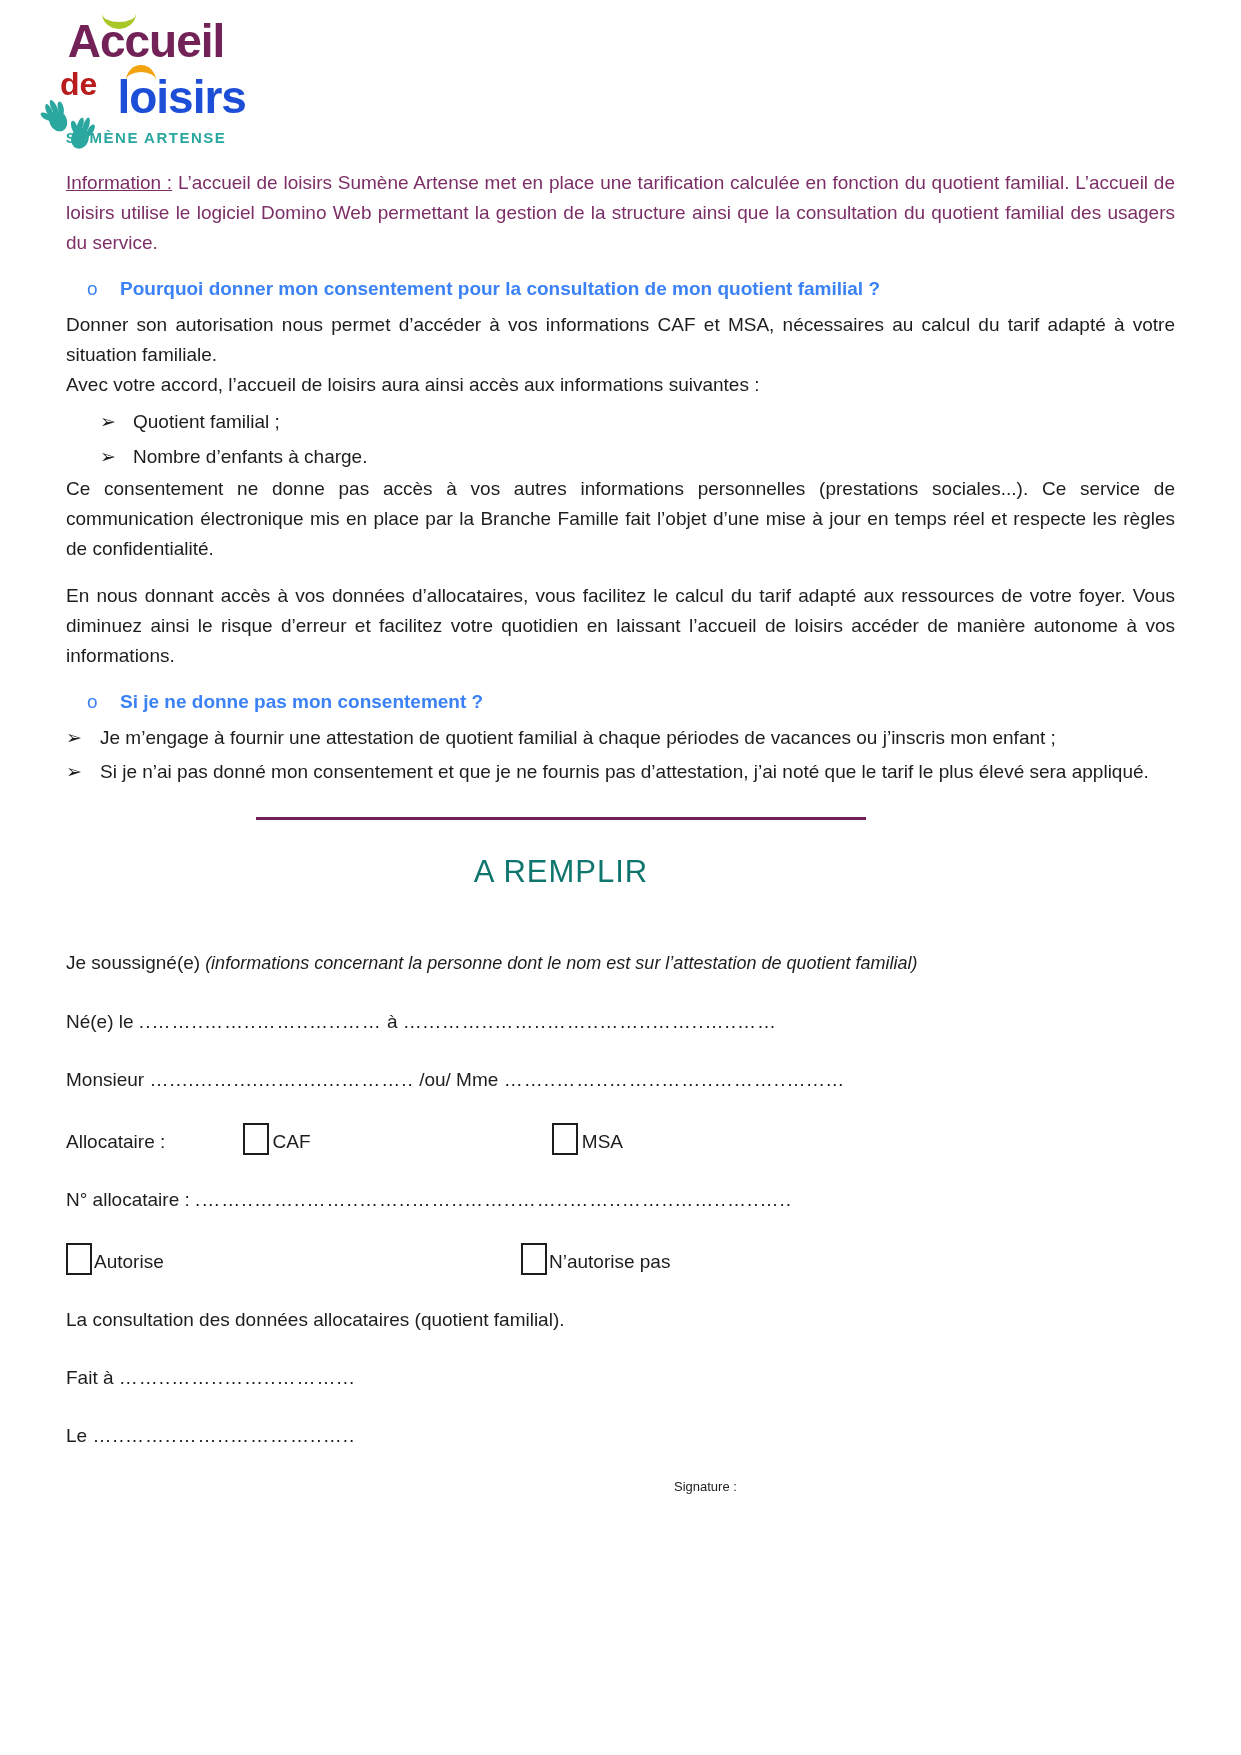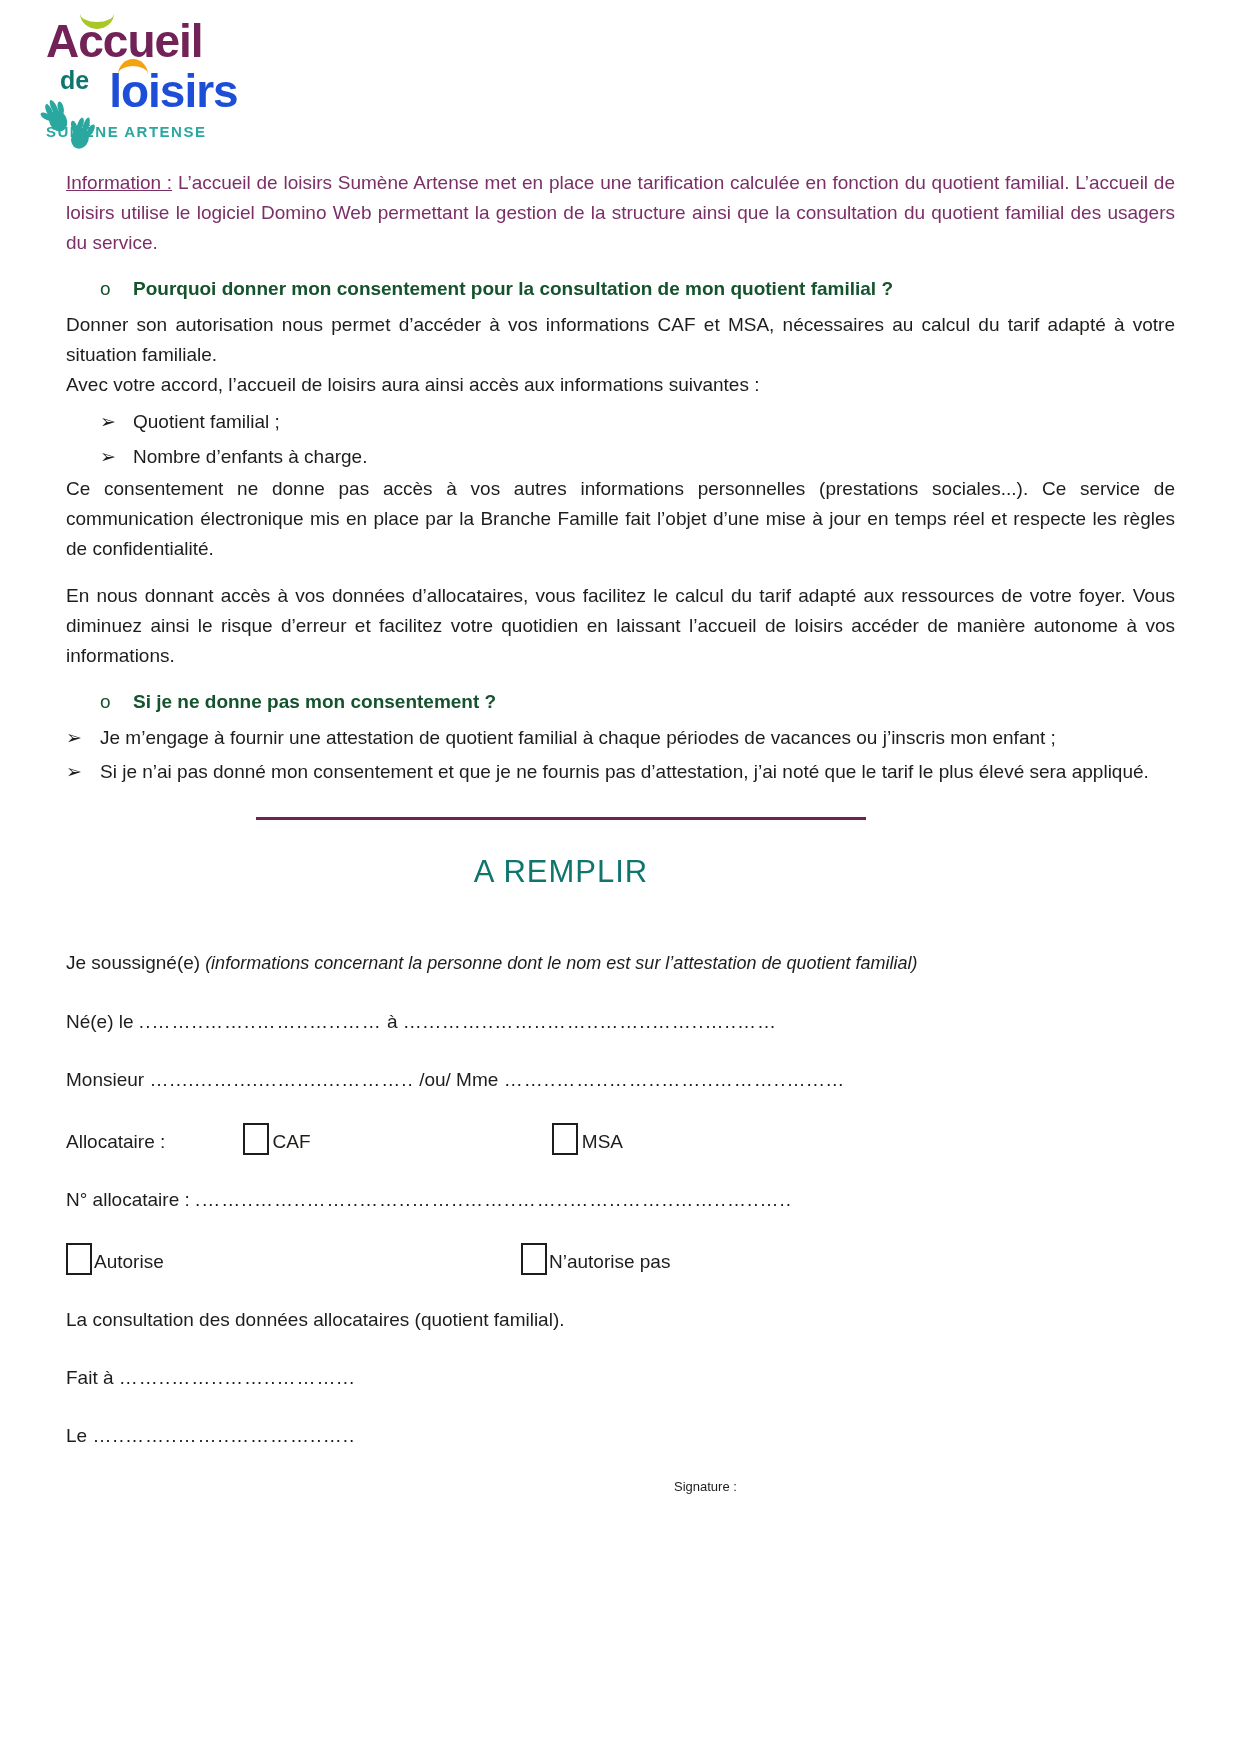--- a/index.html
+++ b/index.html
@@ -6,44 +6,44 @@
   .page{
     position:relative;
     width:1241px;height:1755px;
     background:#ffffff;
     font-family:"Liberation Sans",sans-serif;
     color:#1d1d1b;
     overflow:hidden;
   }
   
   .header{position:relative;height:168px;}
-  .logo{position:absolute;left:46px;top:18px;width:200px;text-align:left;line-height:1;}
+  .logo{position:absolute;left:46px;top:18px;width:200px;text-align:center;line-height:1;}
   .logo-word1{font-size:46px;font-weight:bold;color:#722257;letter-spacing:-1px;position:relative;display:inline-block;}
   .logo-breve-green{position:absolute;left:34px;top:-8px;width:34px;height:12px;border-bottom:7px solid #a9c727;border-radius:0 0 60% 60%/0 0 100% 100%;}
   .logo-line2{margin-top:4px;white-space:nowrap;position:relative;padding-left:14px;}
-  .logo-word2{font-size:25px;font-weight:bold;color:#0f766e;vertical-align:18px;margin-right:20px;}
+  .logo-word2{font-size:32px;font-weight:bold;color:#b91c1c;vertical-align:18px;margin-right:20px;}
   .logo-word3{font-size:46px;font-weight:bold;color:#1d4ed8;letter-spacing:-1px;position:relative;display:inline-block;}
   .logo-breve-orange{position:absolute;left:9px;top:-9px;width:30px;height:12px;border-top:7px solid #f2a30f;border-radius:60% 60% 0 0/100% 100% 0 0;}
   .logo-subtitle{margin-top:10px;font-size:15px;font-weight:bold;color:#2aa8a0;letter-spacing:1.5px;white-space:nowrap;}
   .hands{position:absolute;left:-8px;top:78px;width:62px;height:62px;}
   .doc-title{
     position:absolute;left:345px;top:68px;width:660px;
     font-size:37px;font-weight:bold;color:#6e2257;
     letter-spacing:-0.5px;white-space:nowrap;
   }
   
   .content{padding:0 66px;}
   p{margin:0;}
   .para{font-size:19px;line-height:30px;text-align:justify;}
   .purple{color:#7c2e66;}
   .black{color:#1d1d1b;}
   .u{text-decoration:underline;}
   .bullet-heading{
-    margin:16px 0 6px 34px;
-    font-size:19px;line-height:30px;font-weight:bold;color:#14532d;
+    margin:16px 0 6px 21px;
+    font-size:19px;line-height:30px;font-weight:bold;color:#3b82f6;
   }
   .bullet-heading .circle{font-weight:normal;display:inline-block;width:33px;}
   .arrow-list{margin:4px 0 0 34px;}
   .arrow-item{font-size:19px;line-height:35px;}
   .arrow-item .arrow{display:inline-block;width:33px;color:#1d1d1b;}
   .arrow-list2{margin:2px 0 0 0;}
   .arrow-item2{font-size:19px;line-height:30px;padding-left:67px;text-indent:-67px;margin-bottom:4px;text-align:justify;}
   .arrow-item2 .arrow{display:inline-block;width:34px;text-indent:0;}
   .spacer-md{height:17px;}
   

